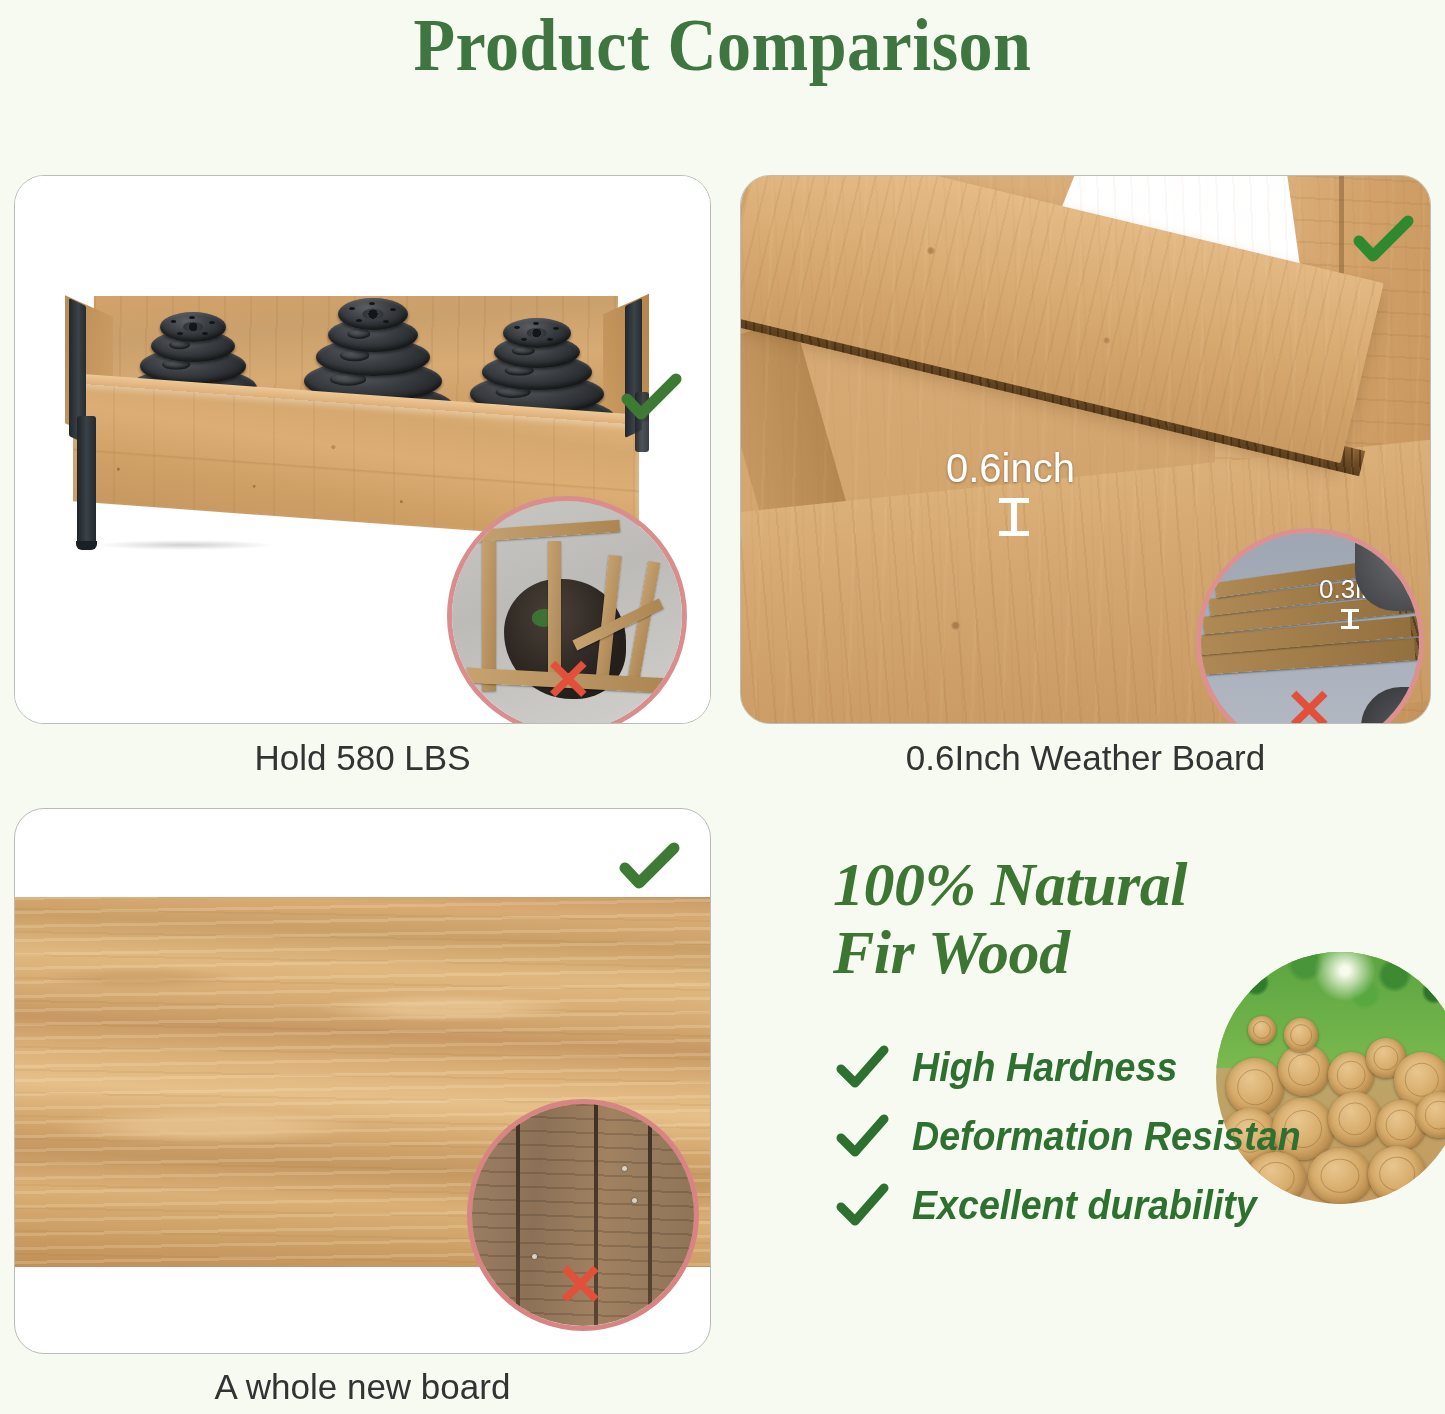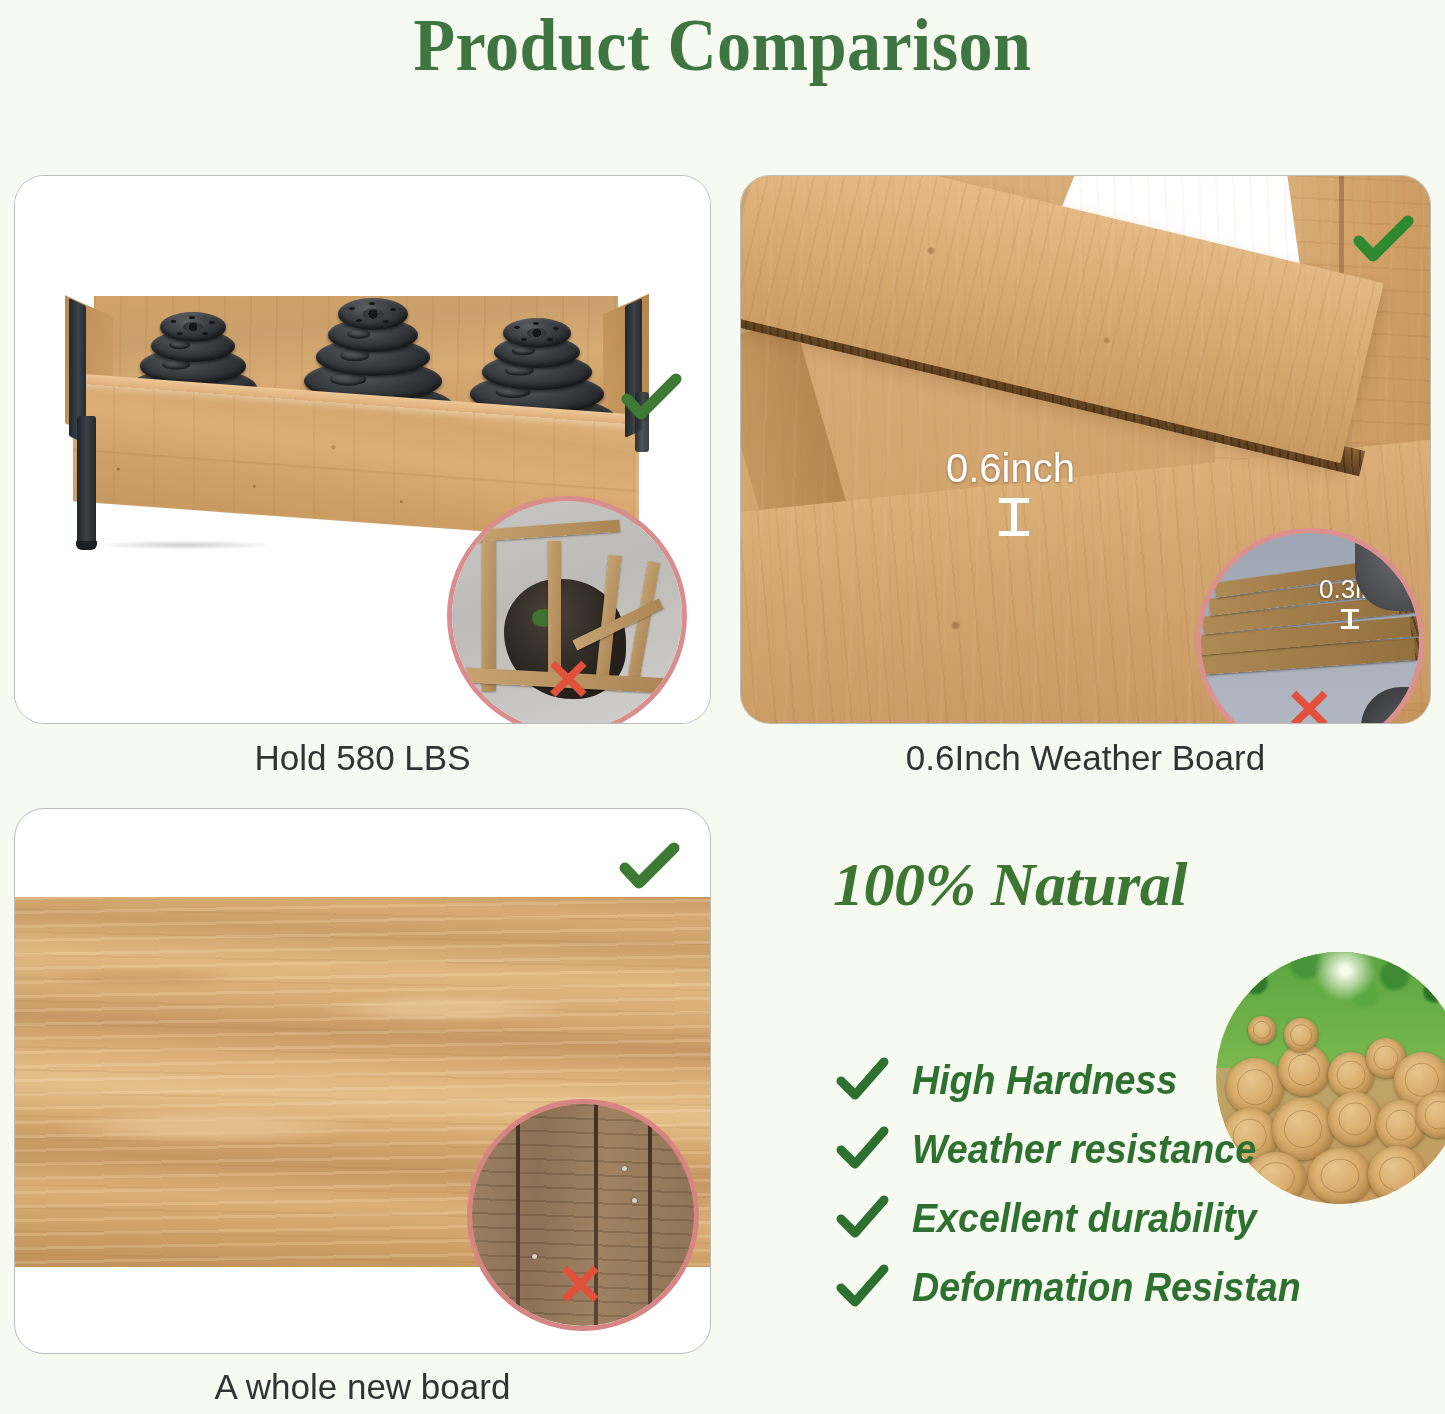--- a/index.html
+++ b/index.html
@@ -384,21 +384,20 @@
     color:#3d7632;
     letter-spacing:-0.5px;
   }
   .feat-list{
     position:absolute;left:18px;top:205px;width:520px;
   }
   .feat-item{
     position:relative;
     height:69px;
     display:flex;
-    align-items:center;
   }
   .feat-check{
     width:54px;height:46px;flex:0 0 54px;margin-right:22px;
   }
   .feat-check svg{width:100%;height:100%;display:block;}
   .feat-text{
     font-family:"Liberation Sans",sans-serif;
     font-weight:bold;
     font-size:40px;
     line-height:44px;
@@ -624,20 +623,21 @@
       <path d="M6 27 L20 42 L55 7" fill="none" stroke="#3d7a33" stroke-width="11" stroke-linecap="round" stroke-linejoin="round"></path>
     </svg>
   </div>
 </div>
 <div class="caption" style="left:14px; top:1366px; width:697px;">A whole new board</div>
 
 <div id="feature-block">
 
   <div class="feat-heading">
     <span>100% Natural</span><br>
+    <span>Fir Wood</span>
   </div>
 
   <div id="logs-photo">
     <div class="logs-canopy"></div>
     <div class="log" style="left:10px;top:106px;width:58px;height:58px;"></div>
     <div class="log" style="left:62px;top:92px;width:52px;height:52px;"></div>
     <div class="log" style="left:68px;top:66px;width:34px;height:34px;"></div>
     <div class="log" style="left:112px;top:100px;width:46px;height:46px;"></div>
     <div class="log" style="left:150px;top:86px;width:40px;height:40px;"></div>
     <div class="log" style="left:178px;top:100px;width:56px;height:56px;"></div>
@@ -660,32 +660,24 @@
         </svg>
       </span>
       <span class="feat-text">High Hardness</span>
     </div>
     <div class="feat-item">
       <span class="feat-check">
         <svg viewBox="0 0 54 46" xmlns="http://www.w3.org/2000/svg">
           <path d="M5 24 L19 38 L48 5" fill="none" stroke="#2e7030" stroke-width="9" stroke-linecap="round" stroke-linejoin="round"></path>
         </svg>
       </span>
-      <span class="feat-text">Weather resistance</span>
+      <span class="feat-text">Deformation Resistan</span>
     </div>
     <div class="feat-item">
       <span class="feat-check">
         <svg viewBox="0 0 54 46" xmlns="http://www.w3.org/2000/svg">
           <path d="M5 24 L19 38 L48 5" fill="none" stroke="#2e7030" stroke-width="9" stroke-linecap="round" stroke-linejoin="round"></path>
         </svg>
       </span>
       <span class="feat-text">Excellent durability</span>
     </div>
-    <div class="feat-item">
-      <span class="feat-check">
-        <svg viewBox="0 0 54 46" xmlns="http://www.w3.org/2000/svg">
-          <path d="M5 24 L19 38 L48 5" fill="none" stroke="#2e7030" stroke-width="9" stroke-linecap="round" stroke-linejoin="round"></path>
-        </svg>
-      </span>
-      <span class="feat-text">Deformation Resistan</span>
-    </div>
   </div>
 </div>
 
 </body></html>

